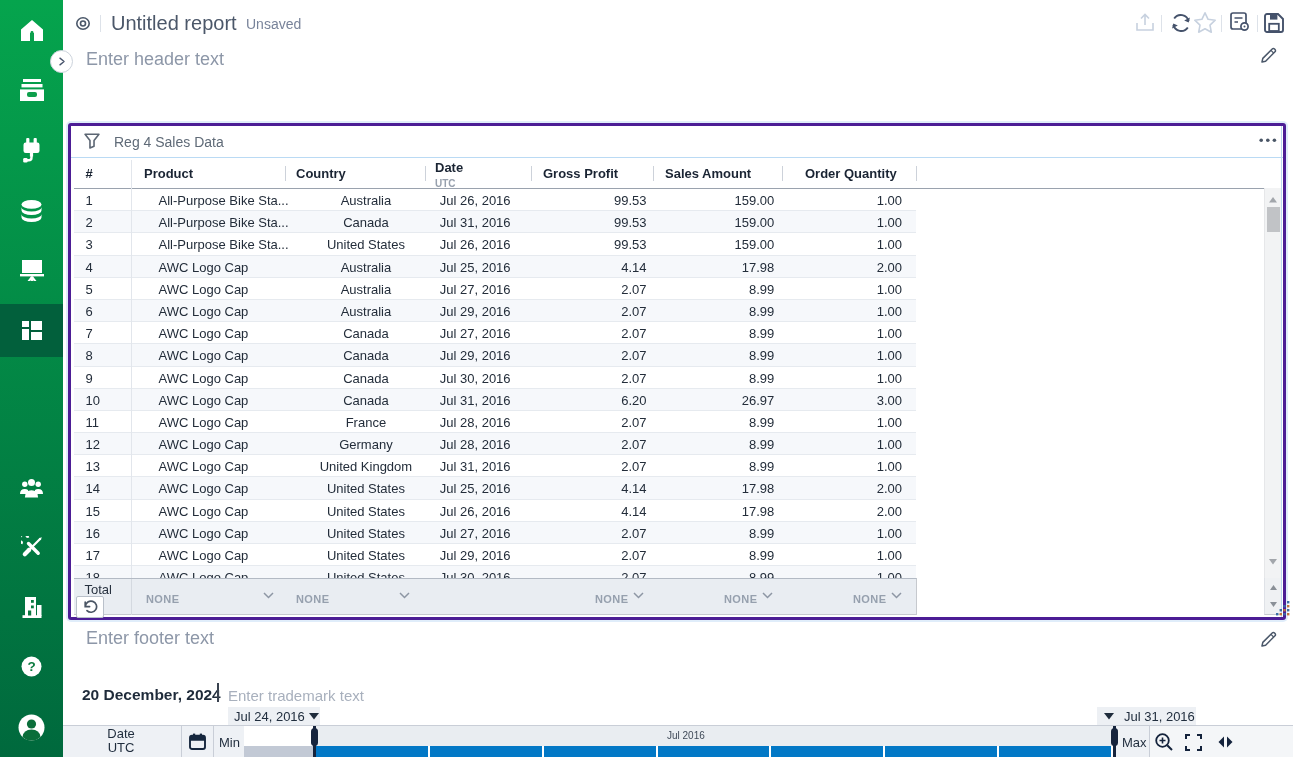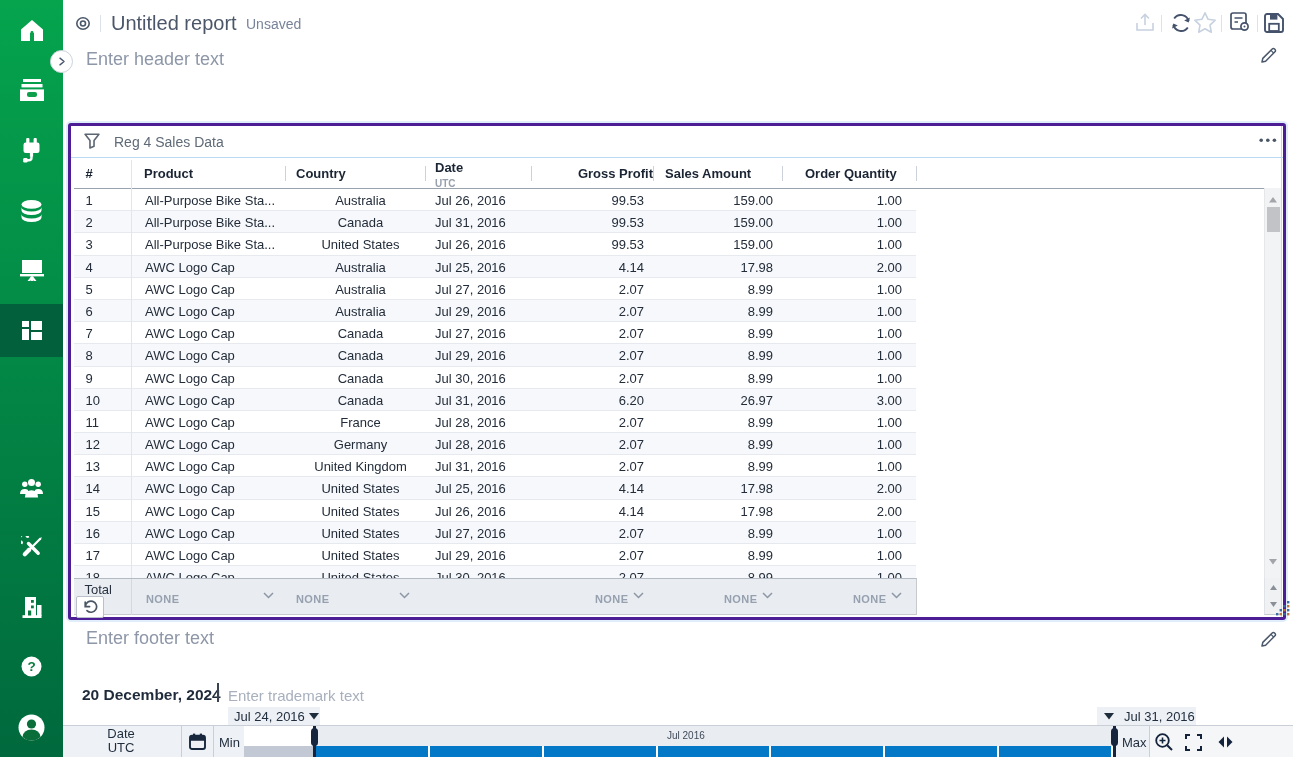--- a/index.html
+++ b/index.html
@@ -31,21 +31,21 @@
 #wtitle { position:absolute; left:43px; top:8px; font-size:14px; color:#5f6a77; }
 
 
 #tbl { position:absolute; left:2.5px; top:33px; width:842.5px; }
 .hrow { display:flex; height:30px; border-bottom:1px solid #9aa2ae; position:relative; }
 .hcell { font-size:13px; font-weight:bold; color:#1a2433; position:relative; padding-top:7px; }
 .hsep { position:absolute; top:7px; width:1px; height:15px; background:#cdd2da; }
 .drow { display:flex; height:22.2px; border-bottom:1px solid #e6eaef; font-size:13px; color:#232d3a; }
 .drow.z { background:#f6f8fb; }
 .c0 { width:57.5px;  padding-left:12px; }
-.c1 { width:154px; padding-left:14px; }
+.c1 { width:154px; padding-left:20px;margin-left:8px; }
 .c2 { width:140px; padding-left:11px;text-align:center; }
 .c3 { width:106px; padding-left:10px; }
 .c4 { width:122px; text-align:right; padding-right:9px; }
 .c5 { width:129px; text-align:right; padding-right:9px; }
 .c6 { width:134px; text-align:right; padding-right:14px; }
 .drow div { padding-top:4px; white-space:nowrap; overflow:hidden; }
 #colsep { position:absolute; left:60px; top:34px; width:1px; height:422px; background:#e2e6ec; }
 
 
 #totalrow { position:absolute; left:2.5px; top:452px; width:843.5px; height:37px; z-index:2;
@@ -232,21 +232,21 @@
         <circle cx="8.8" cy="2.2" r="1.8" fill="#4a5666"></circle>
         <circle cx="15.4" cy="2.2" r="1.8" fill="#4a5666"></circle>
       </svg>
   </div>
   <div id="tbl">
     <div class="hrow">
       <div class="hcell c0">#</div>
       <div class="hcell" style="width:154px;padding-left:13px;">Product</div>
       <div class="hcell" style="width:140px;padding-left:11px;">Country</div>
       <div class="hcell" style="width:106px;padding-left:10px;padding-top:1px;">Date<br><span style="font-size:10px;color:#97a0ad;font-weight:bold;">UTC</span></div>
-      <div class="hcell" style="width:122px;padding-left:24px;text-align:right;">Gross Profit</div>
+      <div class="hcell" style="width:122px;padding-left:12px;">Gross Profit</div>
       <div class="hcell" style="width:129px;padding-left:12px;">Sales Amount</div>
       <div class="hcell" style="width:134px;padding-left:23px;">Order Quantity</div>
       <div class="hsep" style="left:57.5px;"></div>
         <div class="hsep" style="left:211.5px;"></div>
         <div class="hsep" style="left:351.5px;"></div>
         <div class="hsep" style="left:457.5px;"></div>
         <div class="hsep" style="left:579.5px;"></div>
         <div class="hsep" style="left:708.5px;"></div>
         <div class="hsep" style="left:842px;"></div>
     </div>

